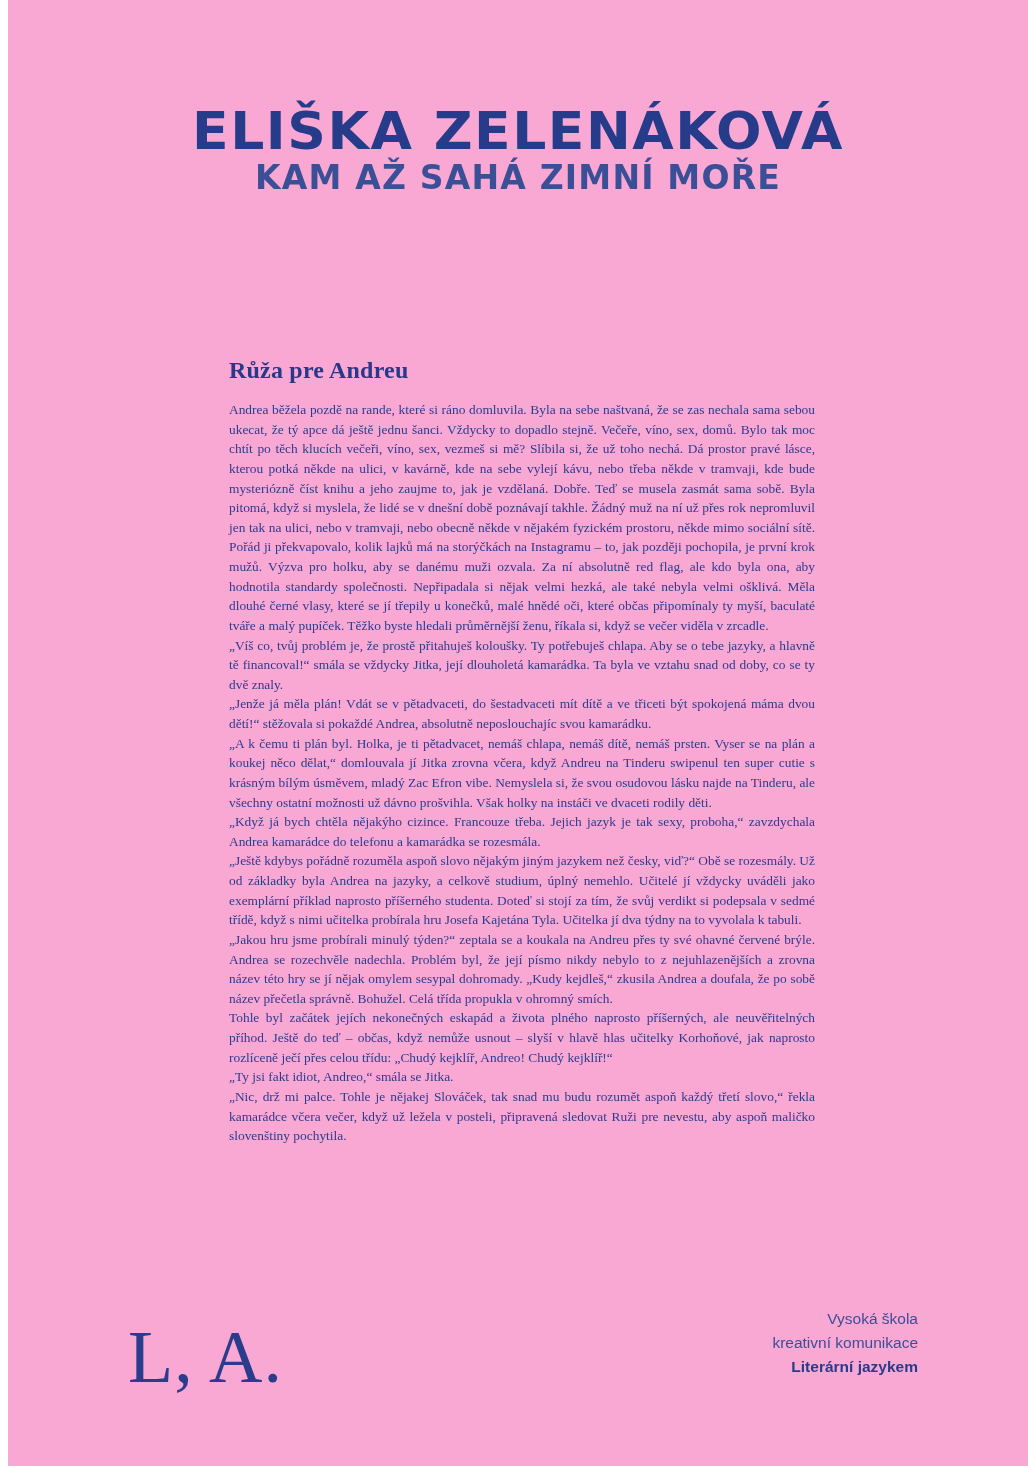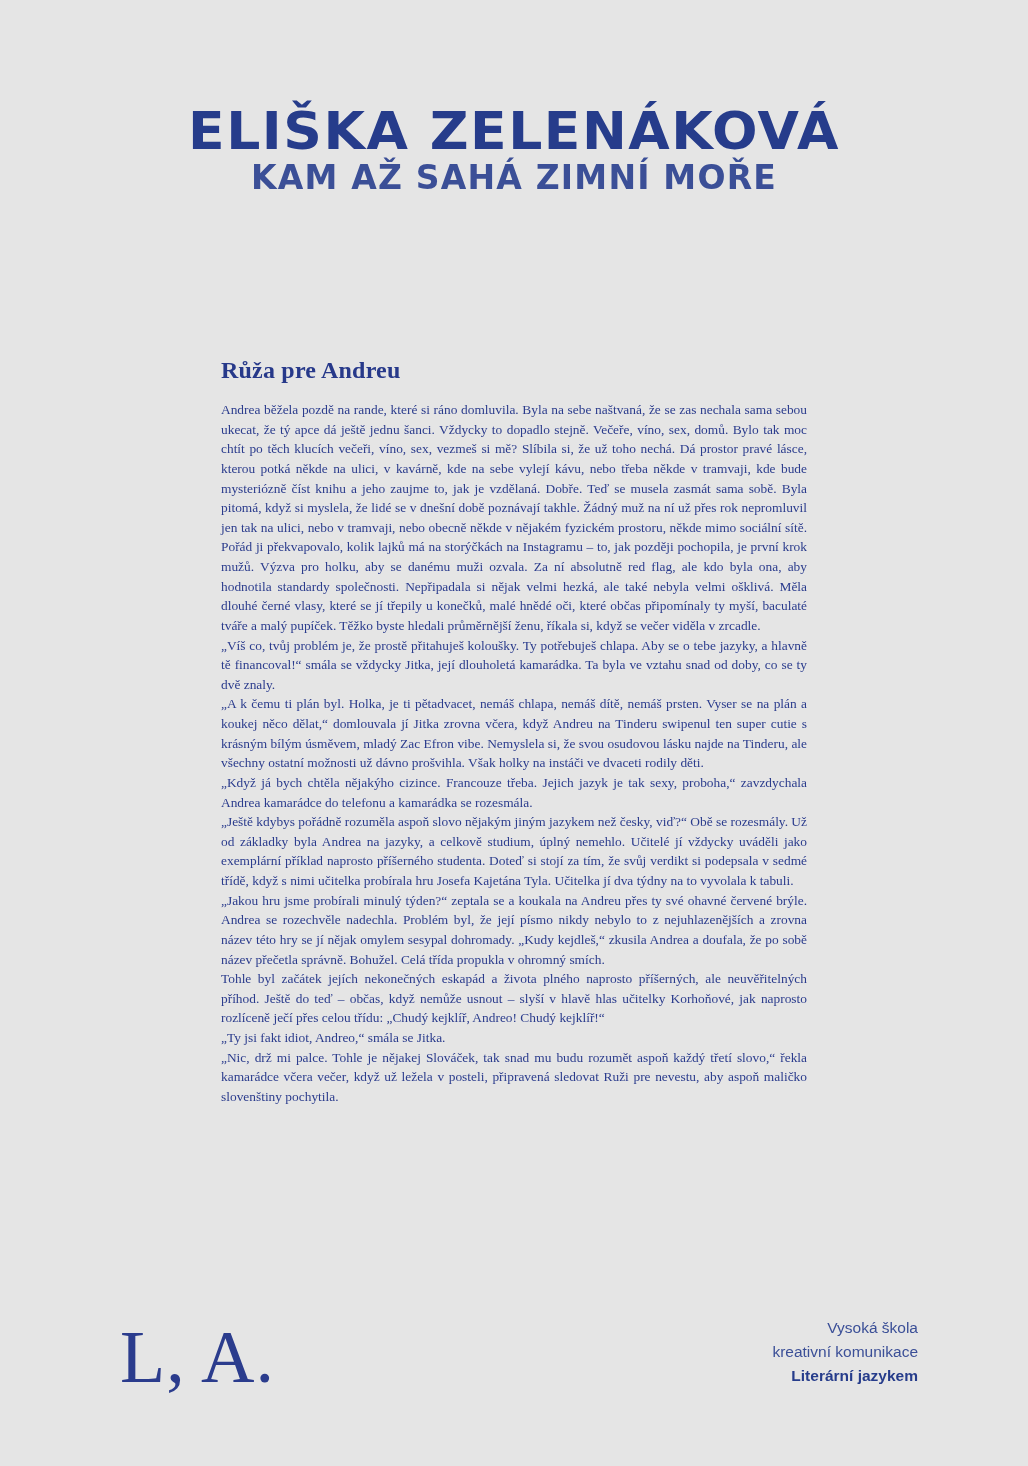--- a/index.html
+++ b/index.html
@@ -11,21 +11,22 @@
     width: 1028px;
     height: 1466px;
     position: relative;
     font-family: "Liberation Serif", serif;
     color: #2b3a8c;
     overflow: hidden;
   }
   .page {
     position: absolute;
     inset: 0;
-    background: #e5e5e5;
+    background: #f9a8d4;
+    margin-left: 8px;
   }
 
   
   .header {
     position: absolute;
     left: 0;
     right: 0;
     top: 104px;
     text-align: center;
   }
@@ -86,21 +87,21 @@
     bottom: 72px;
     font-family: "Liberation Serif", serif;
     font-size: 74px;
     color: #2b3c8d;
     letter-spacing: 1px;
     line-height: 1;
   }
   .footer-school {
     position: absolute;
     right: 110px;
-    bottom: 78px;
+    bottom: 87px;
     text-align: right;
     font-family: "Liberation Sans", sans-serif;
     font-size: 15.5px;
     line-height: 1.55;
     color: #3b4f97;
   }
   .footer-school .line-3 {
     font-weight: bold;
     color: #263c8b;
   }
@@ -113,20 +114,21 @@
   <div class="header">
     <h1 class="author-name">ELIŠKA ZELENÁKOVÁ</h1>
     <div class="subtitle-2">KAM AŽ SAHÁ ZIMNÍ MOŘE</div>
   </div>
 
   <div class="content">
     <div class="story-title">Růža pre Andreu</div>
     <div class="story-body">
       <p>Andrea běžela pozdě na rande, které si ráno domluvila. Byla na sebe naštvaná, že se zas nechala sama sebou ukecat, že tý apce dá ještě jednu šanci. Vždycky to dopadlo stejně. Večeře, víno, sex, domů. Bylo tak moc chtít po těch klucích večeři, víno, sex, vezmeš si mě? Slíbila si, že už toho nechá. Dá prostor pravé lásce, kterou potká někde na ulici, v kavárně, kde na sebe vylejí kávu, nebo třeba někde v tramvaji, kde bude mysteriózně číst knihu a jeho zaujme to, jak je vzdělaná. Dobře. Teď se musela zasmát sama sobě. Byla pitomá, když si myslela, že lidé se v dnešní době poznávají takhle. Žádný muž na ní už přes rok nepromluvil jen tak na ulici, nebo v tramvaji, nebo obecně někde v nějakém fyzickém prostoru, někde mimo sociální sítě. Pořád ji překvapovalo, kolik lajků má na storýčkách na Instagramu – to, jak později pochopila, je první krok mužů. Výzva pro holku, aby se danému muži ozvala. Za ní absolutně red flag, ale kdo byla ona, aby hodnotila standardy společnosti. Nepřipadala si nějak velmi hezká, ale také nebyla velmi ošklivá. Měla dlouhé černé vlasy, které se jí třepily u konečků, malé hnědé oči, které občas připomínaly ty myší, baculaté tváře a malý pupíček. Těžko byste hledali průměrnější ženu, říkala si, když se večer viděla v zrcadle.</p>
       <p>„Víš co, tvůj problém je, že prostě přitahuješ koloušky. Ty potřebuješ chlapa. Aby se o tebe jazyky, a hlavně tě financoval!“ smála se vždycky Jitka, její dlouholetá kamarádka. Ta byla ve vztahu snad od doby, co se ty dvě znaly.</p>
+      <p>„Jenže já měla plán! Vdát se v pětadvaceti, do šestadvaceti mít dítě a ve třiceti být spokojená máma dvou dětí!“ stěžovala si pokaždé Andrea, absolutně neposlouchajíc svou kamarádku.</p>
       <p>„A k čemu ti plán byl. Holka, je ti pětadvacet, nemáš chlapa, nemáš dítě, nemáš prsten. Vyser se na plán a koukej něco dělat,“ domlouvala jí Jitka zrovna včera, když Andreu na Tinderu swipenul ten super cutie s krásným bílým úsměvem, mladý Zac Efron vibe. Nemyslela si, že svou osudovou lásku najde na Tinderu, ale všechny ostatní možnosti už dávno prošvihla. Však holky na instáči ve dvaceti rodily děti.</p>
       <p>„Když já bych chtěla nějakýho cizince. Francouze třeba. Jejich jazyk je tak sexy, proboha,“ zavzdychala Andrea kamarádce do telefonu a kamarádka se rozesmála.</p>
       <p>„Ještě kdybys pořádně rozuměla aspoň slovo nějakým jiným jazykem než česky, viď?“ Obě se rozesmály. Už od základky byla Andrea na jazyky, a celkově studium, úplný nemehlo. Učitelé jí vždycky uváděli jako exemplární příklad naprosto příšerného studenta. Doteď si stojí za tím, že svůj verdikt si podepsala v sedmé třídě, když s nimi učitelka probírala hru Josefa Kajetána Tyla. Učitelka jí dva týdny na to vyvolala k tabuli.</p>
       <p>„Jakou hru jsme probírali minulý týden?“ zeptala se a koukala na Andreu přes ty své ohavné červené brýle. Andrea se rozechvěle nadechla. Problém byl, že její písmo nikdy nebylo to z nejuhlazenějších a zrovna název této hry se jí nějak omylem sesypal dohromady. „Kudy kejdleš,“ zkusila Andrea a doufala, že po sobě název přečetla správně. Bohužel. Celá třída propukla v ohromný smích.</p>
       <p>Tohle byl začátek jejích nekonečných eskapád a života plného naprosto příšerných, ale neuvěřitelných příhod. Ještě do teď – občas, když nemůže usnout – slyší v hlavě hlas učitelky Korhoňové, jak naprosto rozlíceně ječí přes celou třídu: „Chudý kejklíř, Andreo! Chudý kejklíř!“</p>
       <p>„Ty jsi fakt idiot, Andreo,“ smála se Jitka.</p>
       <p>„Nic, drž mi palce. Tohle je nějakej Slováček, tak snad mu budu rozumět aspoň každý třetí slovo,“ řekla kamarádce včera večer, když už ležela v posteli, připravená sledovat Ruži pre nevestu, aby aspoň maličko slovenštiny pochytila.</p>
     </div>
   </div>
 

